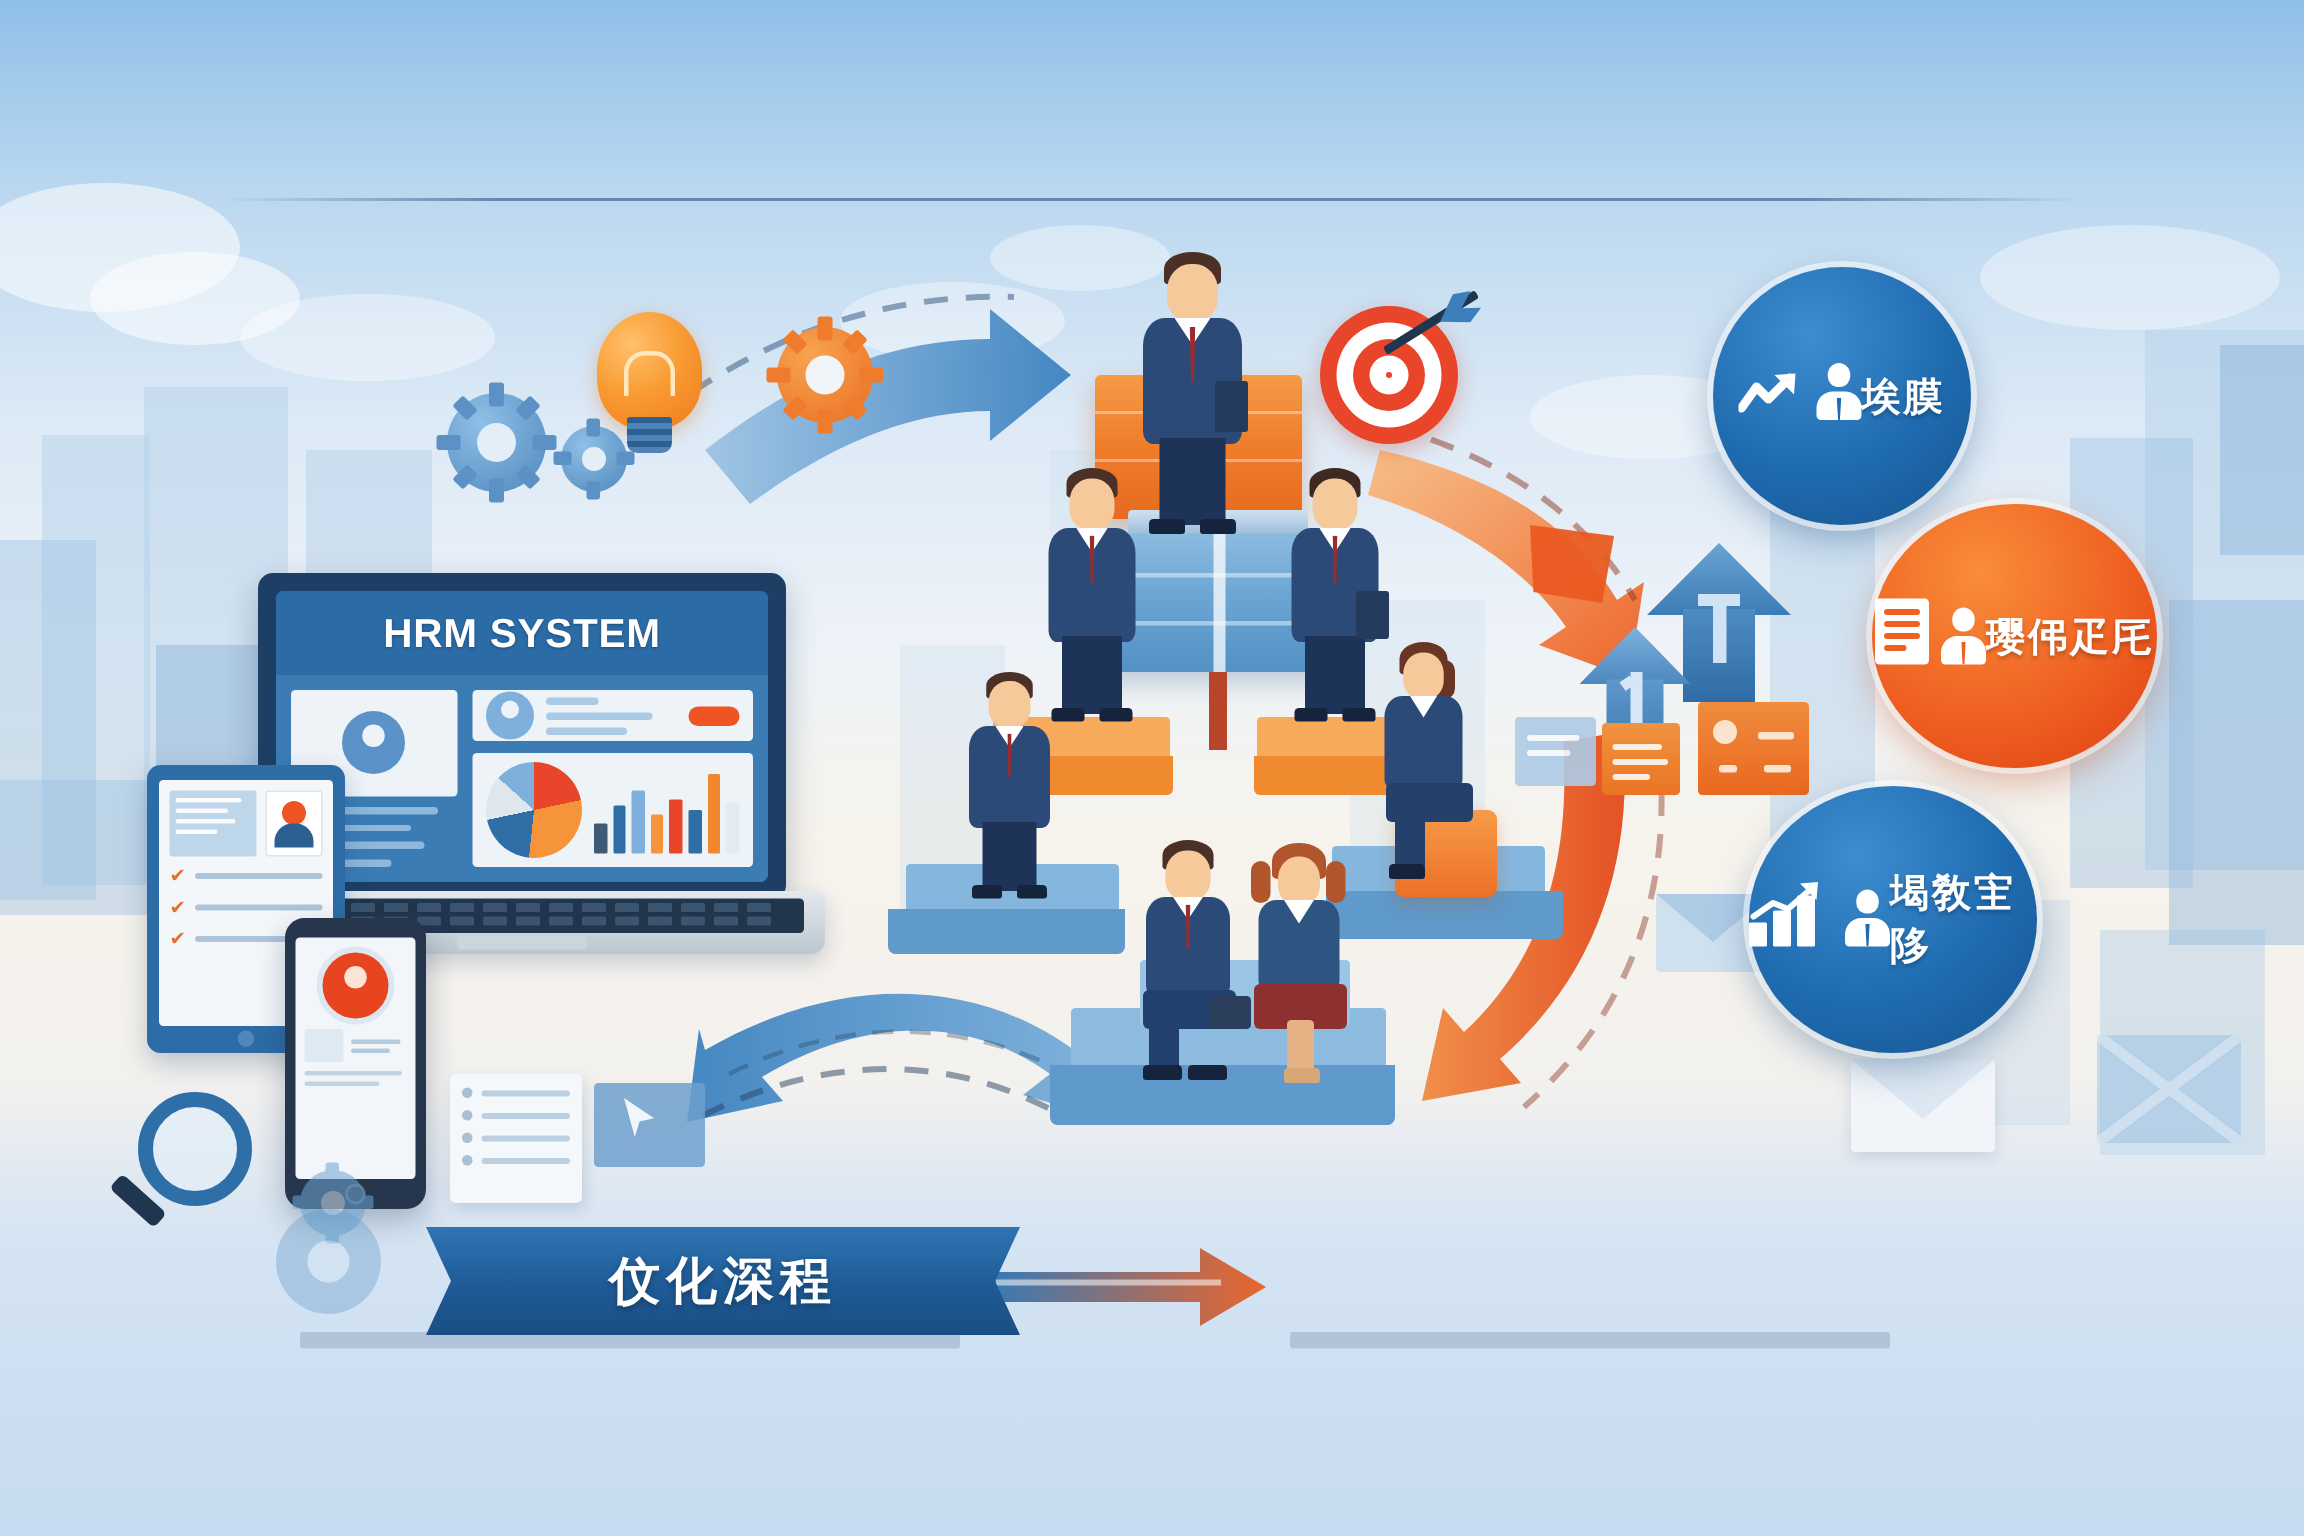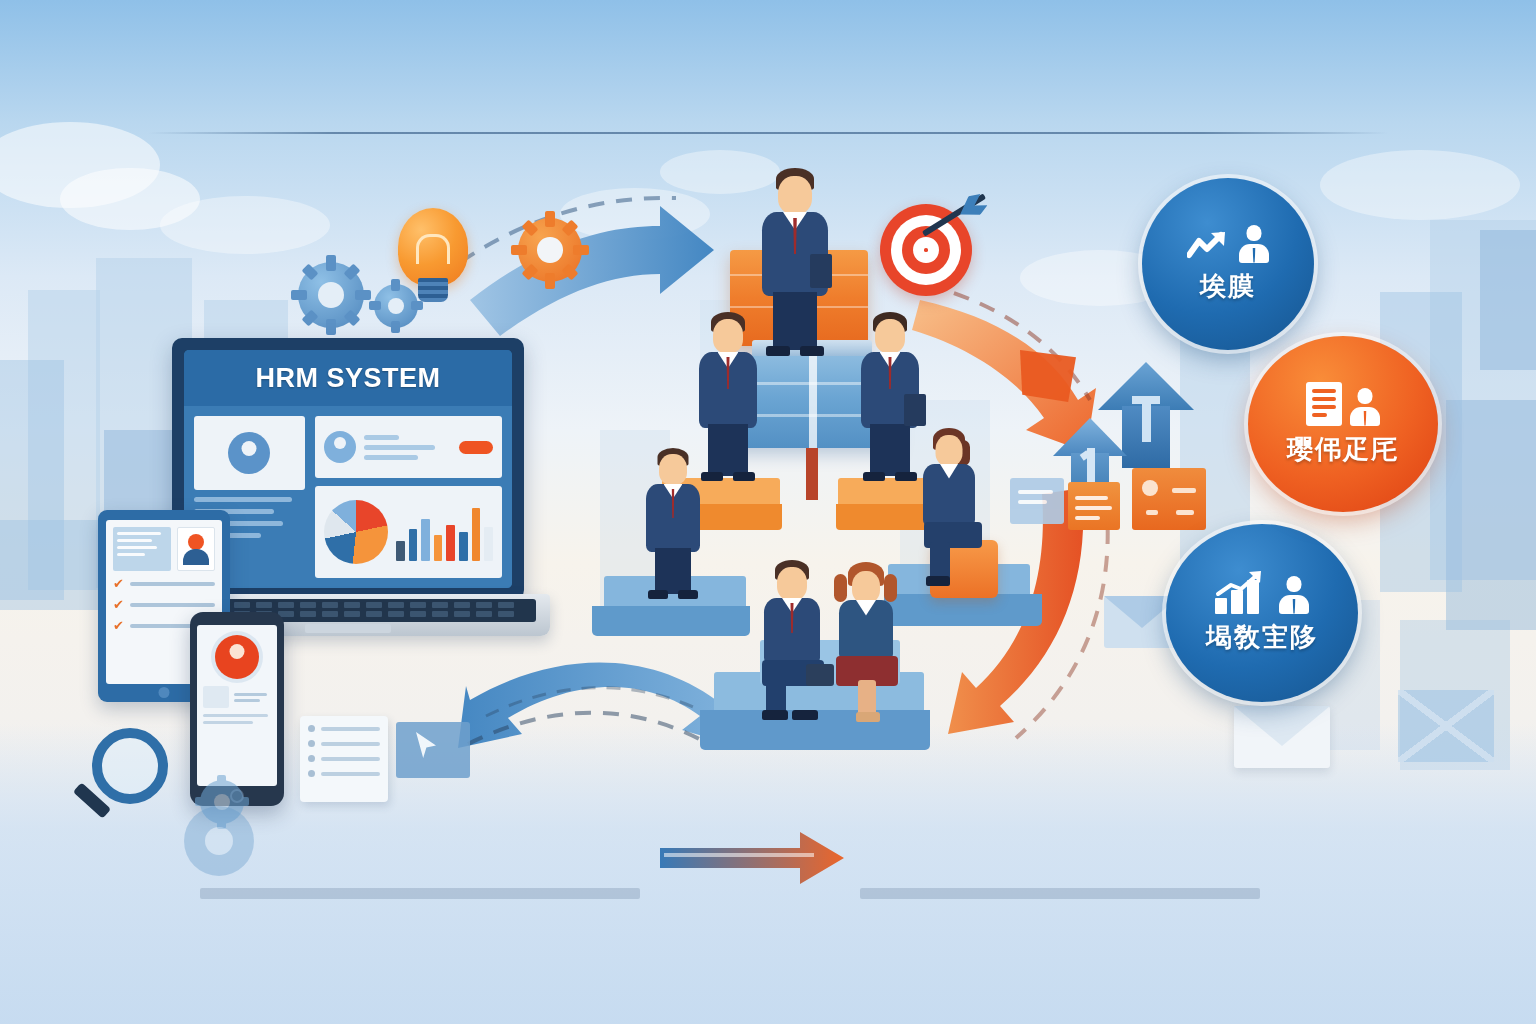--- a/index.html
+++ b/index.html
@@ -23,21 +23,21 @@
   
   .title { position:absolute; left:0; right:0; top:48px; text-align:center;
     font-size:54px; font-weight:bold; letter-spacing:3px; color:#123a63;
     text-shadow:2px 2px 0 rgba(255,255,255,.45), -1px -1px 0 rgba(10,40,72,.35); }
   .title-rule { position:absolute; left:148px; width:1240px; top:132px; height:2px;
     background:linear-gradient(90deg,rgba(30,70,115,0) 0%,rgba(30,70,115,.55) 15%,rgba(30,70,115,.55) 85%,rgba(30,70,115,0) 100%); }
 
   
   .laptop { position:absolute; left:172px; top:338px; width:352px; height:262px; }
   .lap-lid { position:absolute; inset:0; background:#1d3f66; border-radius:10px;
-    box-shadow:0 8px 22px rgba(25,55,95,.28); padding:25px; }
+    box-shadow:0 8px 22px rgba(25,55,95,.28); padding:25px;margin-top:44px; }
   .lap-screen { position:absolute; left:12px; top:12px; right:12px; bottom:12px;
     background:#2f6fa8; border-radius:5px; overflow:hidden; }
   .lap-head { height:56px; background:#2b6ba6; display:flex; align-items:center; justify-content:center; }
   .lap-head span { color:#fff; font-size:27px; font-weight:bold; letter-spacing:.5px;
     text-shadow:0 1px 2px rgba(0,0,0,.3); }
   .lap-body { position:absolute; left:0; right:0; top:56px; bottom:0; background:#3b7cb5; padding:10px; display:flex; gap:10px; }
   .lap-card { background:#eef3f8; border-radius:3px; }
   .lap-left { width:36%; display:flex; flex-direction:column; gap:7px; }
   .lap-right { flex:1; display:flex; flex-direction:column; gap:8px; }
   .avatar-box { height:74px; display:flex; align-items:center; justify-content:center; }
@@ -129,21 +129,21 @@
   .p-body { position:absolute; left:50%; transform:translateX(-50%); border-radius:22% 22% 10% 10%; }
   .p-shirt { position:absolute; left:50%; transform:translateX(-50%); background:#fff; clip-path:polygon(0 0,100% 0,50% 60%); }
   .p-tie { position:absolute; left:50%; transform:translateX(-50%); background:#9e2b2b; clip-path:polygon(35% 0,65% 0,58% 100%,42% 100%); }
   .p-legs { position:absolute; left:50%; transform:translateX(-50%); background:#1d3358; }
   .p-shoe { position:absolute; background:#15233d; border-radius:3px 3px 2px 2px; }
 
   
   svg.ovl { position:absolute; left:0; top:0; width:1536px; height:1024px; pointer-events:none; }
 
   
-  .badge { position:absolute; border-radius:50%; display:flex; flex-direction:column;
+  .badge { position:absolute; border-radius:50%; display:flex; flex-direction:row;
     align-items:center; justify-content:center; color:#fff; }
   .badge.blue { background:radial-gradient(circle at 38% 26%,#3e8dd0 0%,#1f6bb0 55%,#16548e 100%);
     box-shadow:0 0 0 4px rgba(255,255,255,.55), 0 9px 24px rgba(22,70,120,.38); }
   .badge.orange { background:radial-gradient(circle at 38% 26%,#f98d39 0%,#ef6122 55%,#dd3f12 100%);
     box-shadow:0 0 0 4px rgba(255,255,255,.5), 0 9px 24px rgba(190,70,25,.38); }
   .badge-icons { display:flex; align-items:flex-end; gap:8px; margin-bottom:6px; }
   .badge-label { font-size:26px; font-weight:bold; letter-spacing:2px;
     text-shadow:0 2px 3px rgba(0,0,0,.25); }
   .mini-person { position:relative; width:30px; height:38px; }
   .mini-person .h { position:absolute; left:50%; transform:translateX(-50%); top:0;
@@ -692,16 +692,19 @@
       <div class="mini-person on-orange">
         <div class="h"></div>
           <div class="b"></div>
           <div class="t"></div>
       </div>
     </div>
     <div class="badge-label">璎伄疋厇</div>
   </div>
 
   <div class="rb-shadow" style="left:200px;top:888px;width:440px;"></div>
+  <div class="ribbon rb-blue" style="left:284px;top:818px;width:396px;">
+    <span>伩化深程</span>
+  </div>
 
   <div class="rb-shadow" style="left:860px;top:888px;width:400px;"></div>
 
 </div>
 
 </body></html>

